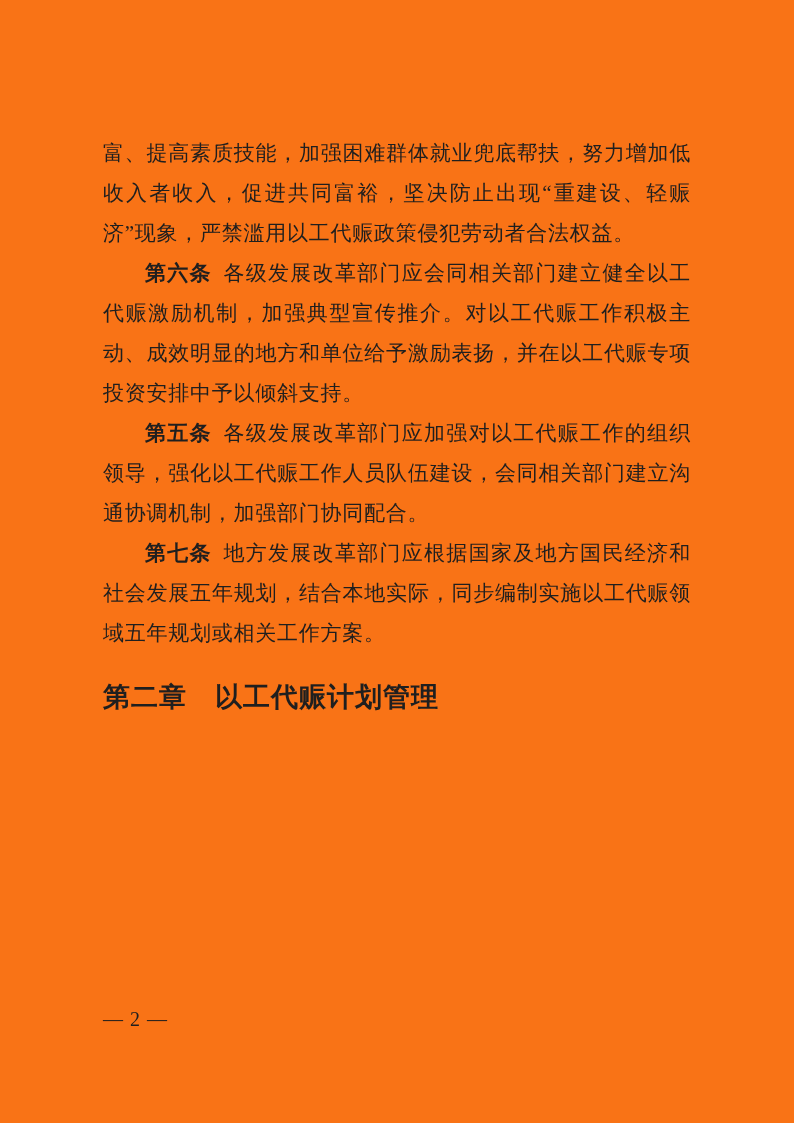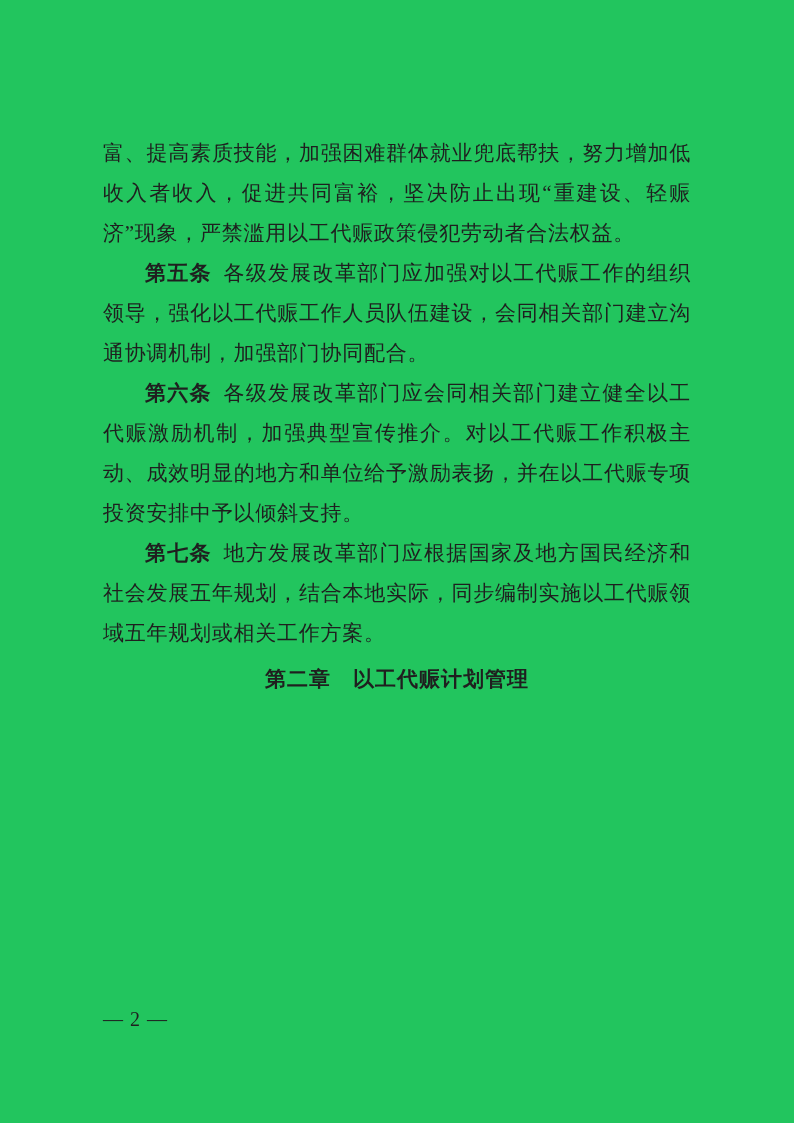--- a/index.html
+++ b/index.html
@@ -8,21 +8,21 @@
     height: 1123px;
     background: #ffffff;
     position: relative;
     overflow: hidden;
     font-family: "Liberation Serif", "DejaVu Serif", serif;
     color: #1f1f1f;
   }
   .page {
     position: absolute;
     inset: 0;
-    background: #22c55e;
+    background: #f97316;
   }
   .content {
     position: absolute;
     left: 103px;
     top: 133px;
     width: 588px;
   }
   .content p {
     margin: 0;
     font-size: 21px;
@@ -31,25 +31,24 @@
     text-align: justify;
   }
   p.indent { text-indent: 2em; }
   p.continuation { text-indent: 0; }
   .article-label {
     font-family: "Liberation Sans", "DejaVu Sans", sans-serif;
     font-weight: 700;
     margin-right: 0.55em;
   }
   .chapter-heading {
-    margin: 6px 0 0 0;
-    font-size: 21px;
+    margin: 24px 0 0 0;
+    font-size: 27px;
     line-height: 40px;
     letter-spacing: 1px;
-    text-align: center;
     font-weight: 700;
     font-family: "Liberation Sans", "DejaVu Sans", sans-serif;
   }
   .page-number {
     position: absolute;
     left: 103px;
     top: 1005px;
     font-size: 20px;
     line-height: 28px;
     letter-spacing: 1px;
@@ -62,25 +61,25 @@
 
 <div class="page">
 
   <div class="content">
 
     <p class="continuation">富、提高素质技能，加强困难群体就业兜底帮扶，努力增加低收入者收入，促进共同富裕，坚决防止出现“重建设、轻赈济”现象，严禁滥用以工代赈政策侵犯劳动者合法权益。</p>
 
 
 
     <p class="indent">
-      <span class="article-label">第五条</span><span>各级发展改革部门应加强对以工代赈工作的组织领导，强化以工代赈工作人员队伍建设，会同相关部门建立沟通协调机制，加强部门协同配合。</span>
+      <span class="article-label">第六条</span><span>各级发展改革部门应会同相关部门建立健全以工代赈激励机制，加强典型宣传推介。对以工代赈工作积极主动、成效明显的地方和单位给予激励表扬，并在以工代赈专项投资安排中予以倾斜支持。</span>
     </p>
 
     <p class="indent">
-      <span class="article-label">第六条</span><span>各级发展改革部门应会同相关部门建立健全以工代赈激励机制，加强典型宣传推介。对以工代赈工作积极主动、成效明显的地方和单位给予激励表扬，并在以工代赈专项投资安排中予以倾斜支持。</span>
+      <span class="article-label">第五条</span><span>各级发展改革部门应加强对以工代赈工作的组织领导，强化以工代赈工作人员队伍建设，会同相关部门建立沟通协调机制，加强部门协同配合。</span>
     </p>
 
     <p class="indent">
       <span class="article-label">第七条</span><span>地方发展改革部门应根据国家及地方国民经济和社会发展五年规划，结合本地实际，同步编制实施以工代赈领域五年规划或相关工作方案。</span>
     </p>
 
     <h2 class="chapter-heading">第二章　以工代赈计划管理</h2>
 
   </div>
 

